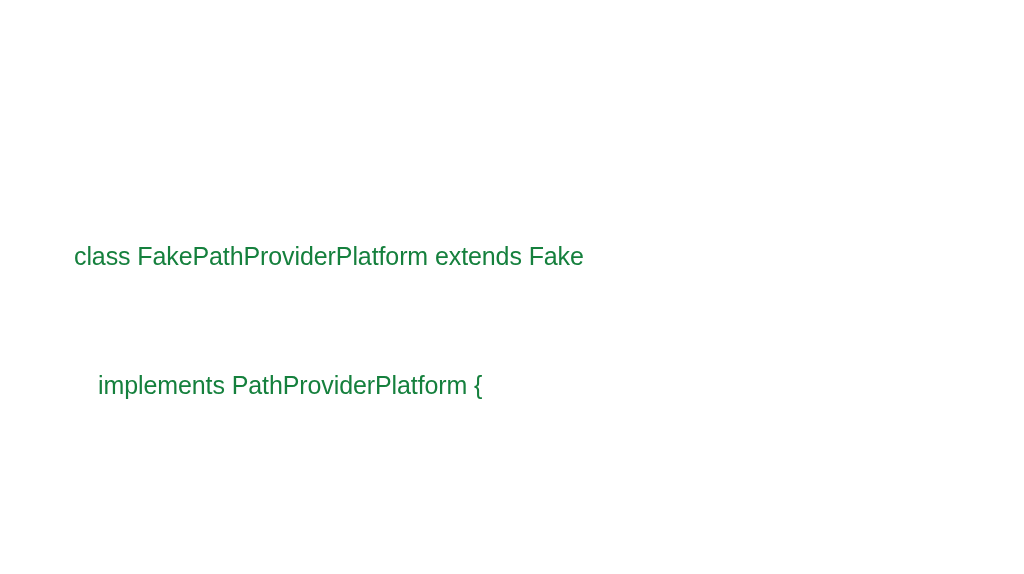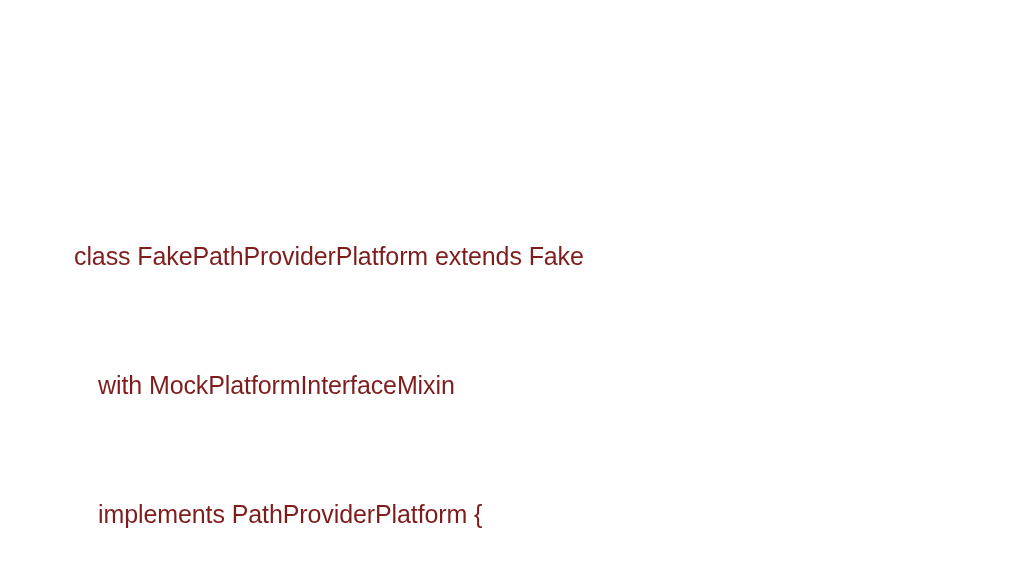--- a/index.html
+++ b/index.html
@@ -33,35 +33,34 @@
     line-height: 43px;
     letter-spacing: -0.1px;
     white-space: pre;
     -webkit-font-smoothing: antialiased;
   }
 
   .code-line {
     display: block;
     height: 43px;
     white-space: pre;
-    color: #7f1d1d;
+    color: #15803d;
   }
 
   
   .ind-0 { padding-left: 74px; }
   .ind-1 { padding-left: 98px; }
 </style>
 </head>
 <body>
 
 <div id="slide" style="background: rgb(255, 255, 255);">
 
   <div id="code-block" style="color: rgb(26, 26, 26);">
     <span class="code-line ind-0">class FakePathProviderPlatform extends Fake</span>
-    <span class="code-line ind-1">with MockPlatformInterfaceMixin</span>
     <span class="code-line ind-1">implements PathProviderPlatform {</span>
     
     
     
     
   </div>
 
 </div>
 
 </body></html>

